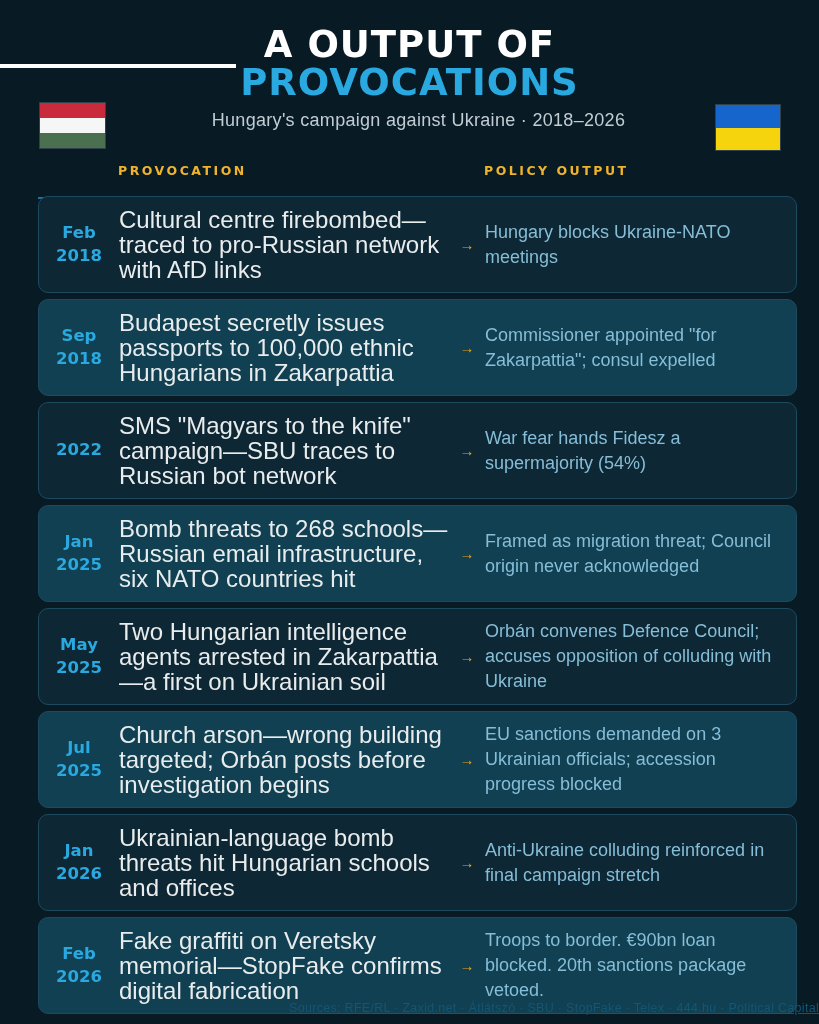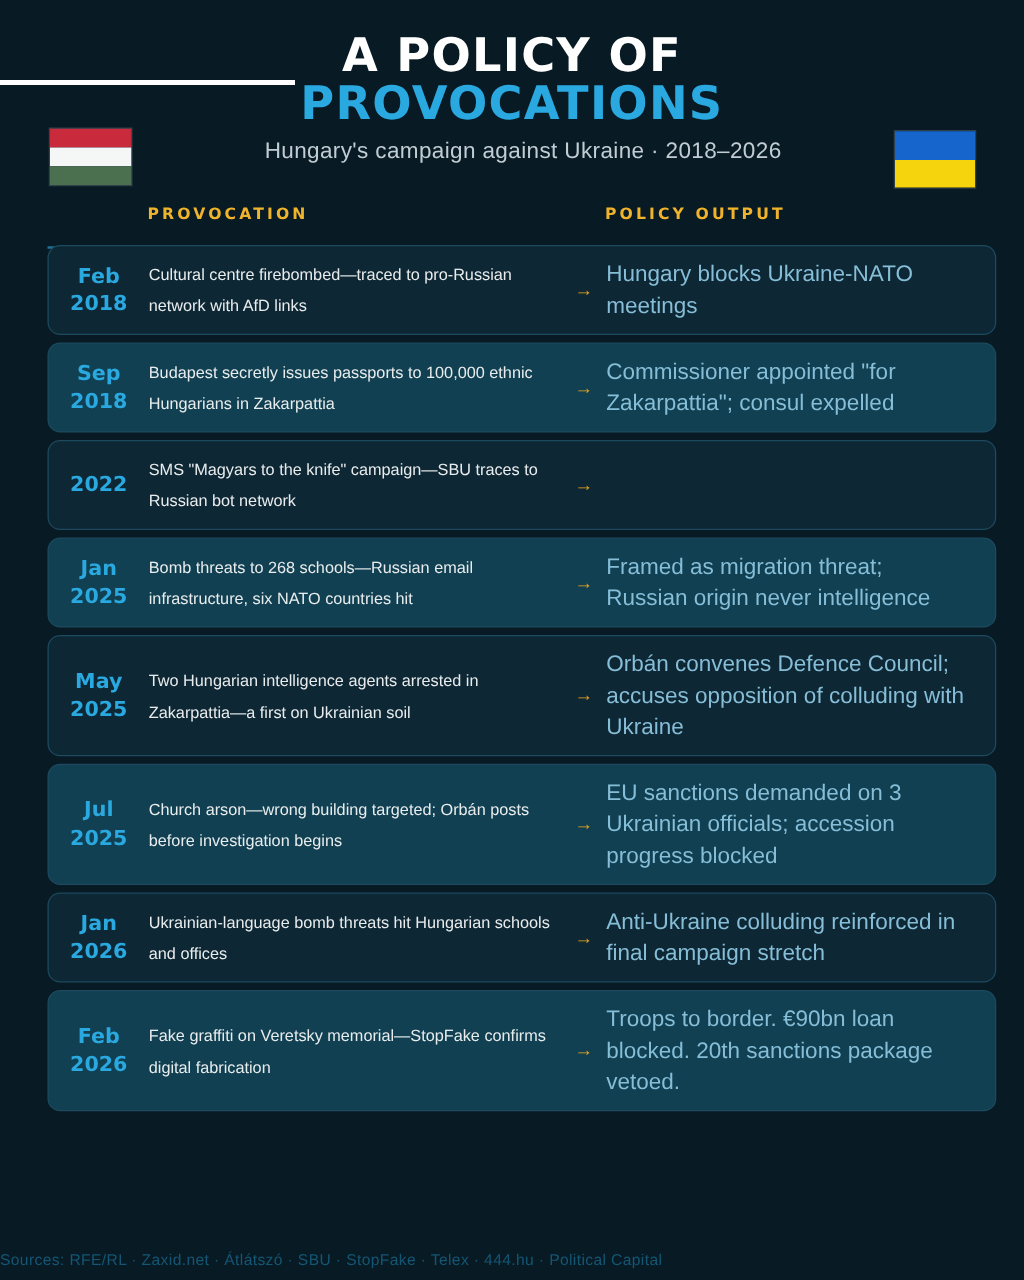--- a/index.html
+++ b/index.html
@@ -57,36 +57,36 @@
     background:var(--card-dark,#0d2734);
     border:1px solid var(--card-border,#1d4a5f);
     border-radius:10px;
     margin-bottom:6px;
     padding:10px 12px 10px 0;
     min-height:72px;
   }
   .card.alt{background:var(--card-light,#104052);}
   .date{color:var(--accent-blue,#2aa8e0);font-weight:700;font-size:16.5px;line-height:1.35;
     text-align:center;font-family:"DejaVu Sans",sans-serif;}
-  .prov{color:var(--text-primary,#e9eced);font-size:13px;line-height:25px;}
+  .prov{color:var(--text-primary,#e9eced);font-size:24px;line-height:25px;}
   .arrow{color:var(--arrow-gold,#eca31b);text-align:center;font-size:15px;font-weight:700;}
   .policy{color:var(--text-policy,#86bdd7);font-size:18px;line-height:25px;padding-right:8px;}
 
-  .footer{position:absolute;bottom:9px;left:0;width:100%;text-align:left;
-    color:var(--footer,#145674);font-size:12.5px;letter-spacing:0.3px;}
+  .footer{position:absolute;bottom:9px;left:0;width:100%;text-align:right;
+    color:var(--footer,#145674);font-size:12.5px;letter-spacing:0.3px;text-decoration:underline;}
 </style>
 </head>
 <body>
 
 <div class="page">
 
   <div class="logo-line"></div>
 
   <div class="title-block">
-    <div class="title-l1">A POLICY OF</div>
+    <div class="title-l1">A OUTPUT OF</div>
     <div class="title-l2">PROVOCATIONS</div>
   </div>
 
   <div class="subtitle">Hungary's campaign against Ukraine · 2018–2026</div>
 
   <div class="flag flag-hu">
     <div class="s" style="background: rgb(201, 43, 60);"></div>
     <div class="s" style="background: rgb(245, 246, 246);"></div>
     <div class="s" style="background: rgb(74, 112, 80);"></div>
   </div>
@@ -120,29 +120,30 @@
       <div class="prov">Budapest secretly issues passports to 100,000 ethnic Hungarians in Zakarpattia</div>
       <div class="arrow">→</div>
       <div class="policy">Commissioner appointed "for Zakarpattia"; consul expelled</div>
     </div>
       <div class="card tgrid">
       <div class="date">
           <div>2022</div>
         </div>
       <div class="prov">SMS "Magyars to the knife" campaign—SBU traces to Russian bot network</div>
       <div class="arrow">→</div>
+      <div class="policy">War fear hands Fidesz a supermajority (54%)</div>
     </div>
       <div class="card tgrid alt">
       <div class="date">
           <div>Jan</div>
           <div>2025</div>
         </div>
       <div class="prov">Bomb threats to 268 schools—Russian email infrastructure, six NATO countries hit</div>
       <div class="arrow">→</div>
-      <div class="policy">Framed as migration threat; Russian origin never intelligence</div>
+      <div class="policy">Framed as migration threat; Council origin never acknowledged</div>
     </div>
       <div class="card tgrid">
       <div class="date">
           <div>May</div>
           <div>2025</div>
         </div>
       <div class="prov">Two Hungarian intelligence agents arrested in Zakarpattia—a first on Ukrainian soil</div>
       <div class="arrow">→</div>
       <div class="policy">Orbán convenes Defence Council; accuses opposition of colluding with Ukraine</div>
     </div>

